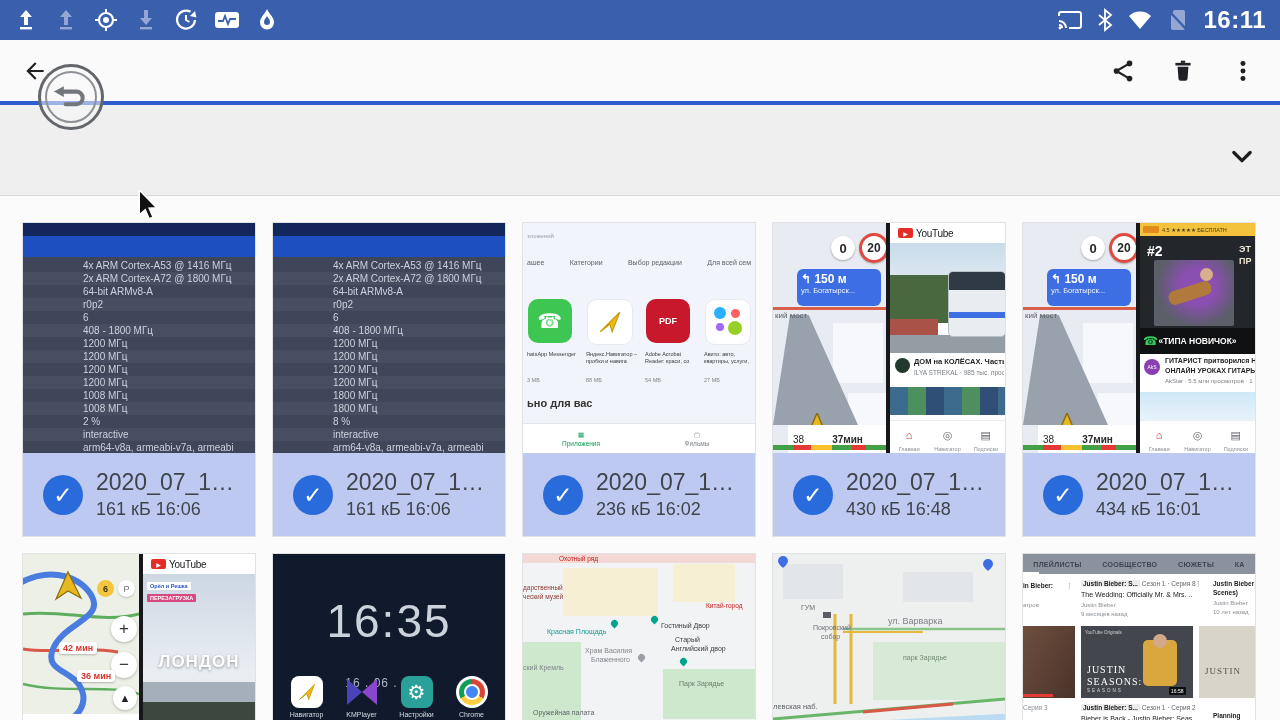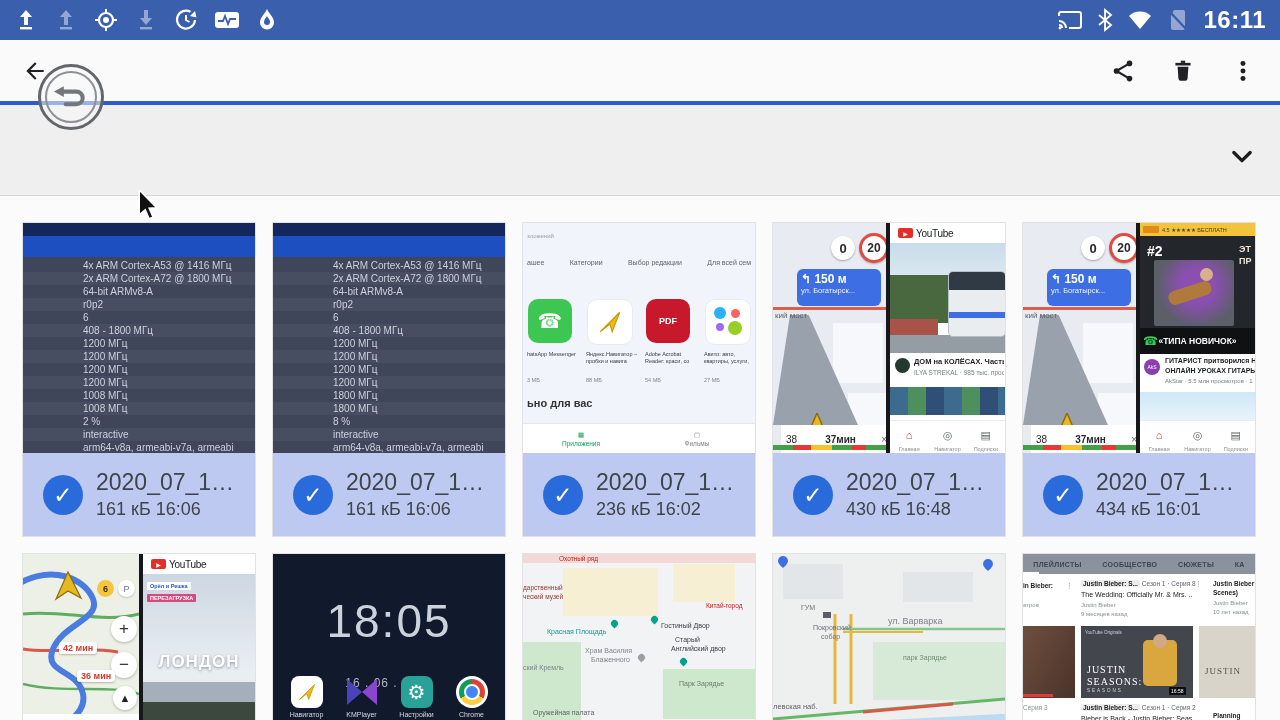--- a/index.html
+++ b/index.html
@@ -48,21 +48,21 @@
   .st-nav-i{flex:1;display:flex;flex-direction:column;align-items:center;justify-content:center;font-size:6.5px;color:#80868b;gap:1px}
   .st-nav-i.on{color:#0f9d58}
   
   .nmap{position:absolute;left:0;top:0;width:113px;height:230px;background:#e8ecf2;overflow:hidden}
   .nm-blk{background:#f6f8fb}
   .spd{border-radius:50%;background:#fff;display:flex;align-items:center;justify-content:center;font-weight:700;color:#26282b;box-shadow:0 1px 2px rgba(0,0,0,.3)}
   .nm-card{left:24px;top:46px;width:84px;height:37px;background:#3d6ee3;border-radius:6px;color:#fff;padding:3px 4px;box-sizing:border-box}
   .nm-dist{font-size:12px;font-weight:700;white-space:nowrap}
   .nm-street{font-size:7.5px;opacity:.92;white-space:nowrap}
   .nm-bridge{left:2px;top:88px;font-size:8px;color:#5d6167;white-space:nowrap}
-  .nm-bar{left:8px;top:202px;width:113px;height:28px;background:#fff;display:flex;align-items:center;font-size:10px;color:#26282b}
+  .nm-bar{left:15px;top:202px;width:113px;height:28px;background:#fff;display:flex;align-items:center;font-size:10px;color:#26282b}
   .nm-traffic{left:0;top:222px;width:113px;height:5px;background:linear-gradient(90deg,#43a047 0 18%,#e53935 18% 34%,#fbc02d 34% 52%,#43a047 52% 70%,#e53935 70% 82%,#43a047 82% 100%)}
   .split{position:absolute;left:113px;top:0;width:4px;height:230px;background:#15171b}
   .ythalf{position:absolute;left:117px;top:0;width:115px;height:230px;background:#fff;overflow:hidden}
   .yt-head{height:20px;display:flex;align-items:center;gap:3px;padding-left:8px}
   .yt-badge{width:15px;height:10px;background:#e52d27;border-radius:2px;color:#fff;font-size:6px;display:flex;align-items:center;justify-content:center}
   .yt-word{font-size:10px;font-weight:400;color:#17191c;letter-spacing:-.3px}
   .yt-nav{position:absolute;bottom:0;left:0;right:0;height:32px;background:#fff;border-top:1px solid #ececee;display:flex}
   .yt-nav div{flex:1;text-align:center;font-size:5.5px;color:#8a8f95;line-height:8px;padding-top:4px}
   .yt-nav .ic{font-size:11px;line-height:12px;color:#606469}
   .yt-nav .home .ic{color:#e53935}
@@ -488,21 +488,21 @@
             <div class="a" style="left:0;top:128px;width:112px;height:50px;background:#3c473d"></div>
           </div>
 
         </div>
       </div>
     </div>
 
     <div class="tile">
       <div class="thumb">
         <div class="laun">
-          <div class="laun-clock">18:05</div>
+          <div class="laun-clock">16:35</div>
           <div class="laun-date">16 . 06 . 2020</div>
           <div class="laun-row">
             <div class="laun-item">
                 <span class="lic" style="background:#fff">
                   <svg width="20" height="20" viewBox="0 0 24 24">
                     <polygon points="3,21 21,3 14,21 12,14" fill="#edb80f" stroke="#c79a08" stroke-width="1"></polygon>
                   </svg>
                 </span>
                 <span class="laun-lbl">Навигатор</span>
               </div>

